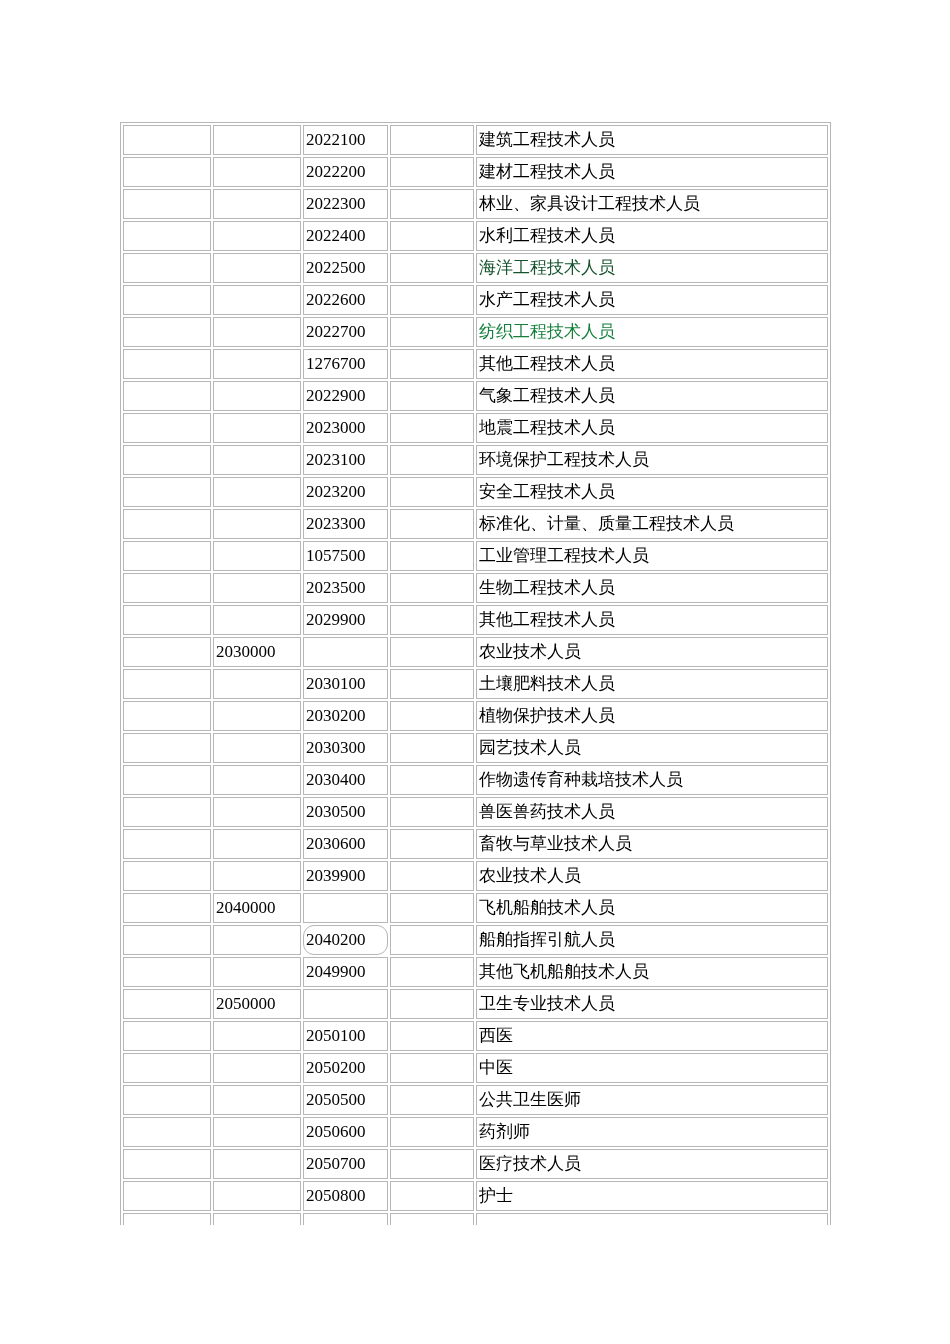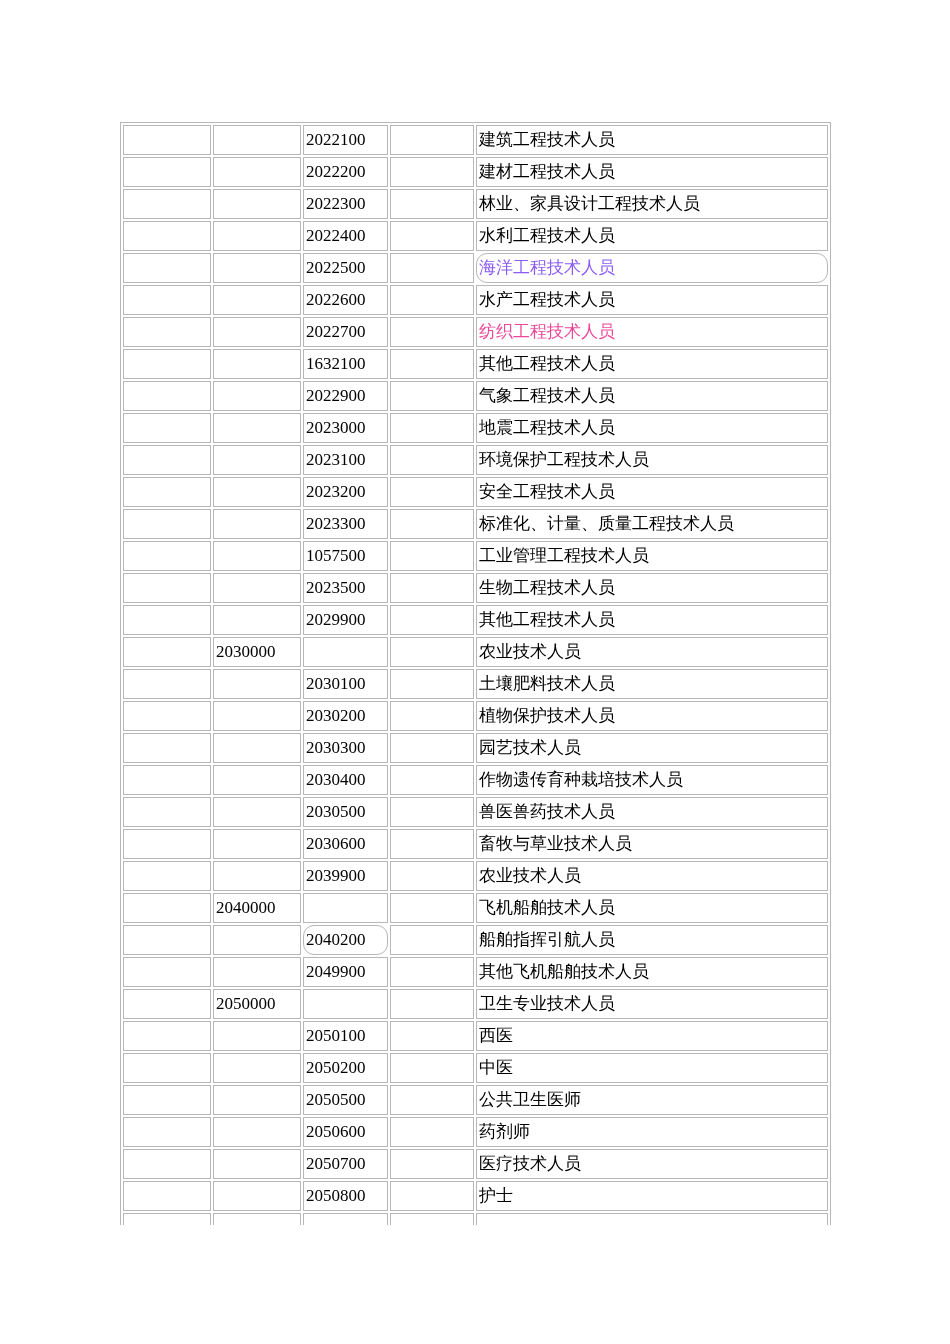--- a/index.html
+++ b/index.html
@@ -93,43 +93,43 @@
     <td style="border-color: rgb(183, 183, 183); color: rgb(0, 0, 0);">2022400</td>
     <td style="border-color: rgb(183, 183, 183); color: rgb(0, 0, 0);"></td>
     <td style="border-color: rgb(183, 183, 183); color: rgb(0, 0, 0);">水利工程技术人员</td>
   </tr>
 
   <tr>
     <td style="border-color: rgb(183, 183, 183); color: rgb(0, 0, 0);"></td>
     <td style="border-color: rgb(183, 183, 183); color: rgb(0, 0, 0);"></td>
     <td style="border-color: rgb(183, 183, 183); color: rgb(0, 0, 0);">2022500</td>
     <td style="border-color: rgb(183, 183, 183); color: rgb(0, 0, 0);"></td>
-    <td style="border-color: rgb(183, 183, 183); color: #8b5cf6; border-radius: 11px;">海洋工程技术人员</td>
+    <td style="border-color: rgb(183, 183, 183); color: #14532d;">海洋工程技术人员</td>
   </tr>
 
   <tr>
     <td style="border-color: rgb(183, 183, 183); color: rgb(0, 0, 0);"></td>
     <td style="border-color: rgb(183, 183, 183); color: rgb(0, 0, 0);"></td>
     <td style="border-color: rgb(183, 183, 183); color: rgb(0, 0, 0);">2022600</td>
     <td style="border-color: rgb(183, 183, 183); color: rgb(0, 0, 0);"></td>
     <td style="border-color: rgb(183, 183, 183); color: rgb(0, 0, 0);">水产工程技术人员</td>
   </tr>
 
   <tr>
     <td style="border-color: rgb(183, 183, 183); color: rgb(0, 0, 0);"></td>
     <td style="border-color: rgb(183, 183, 183); color: rgb(0, 0, 0);"></td>
     <td style="border-color: rgb(183, 183, 183); color: rgb(0, 0, 0);">2022700</td>
     <td style="border-color: rgb(183, 183, 183); color: rgb(0, 0, 0);"></td>
-    <td style="border-color: rgb(183, 183, 183); color: #ec4899;">纺织工程技术人员</td>
-  </tr>
-
-  <tr>
-    <td style="border-color: rgb(183, 183, 183); color: rgb(0, 0, 0);"></td>
-    <td style="border-color: rgb(183, 183, 183); color: rgb(0, 0, 0);"></td>
-    <td style="border-color: rgb(183, 183, 183); color: rgb(0, 0, 0);">1632100</td>
+    <td style="border-color: rgb(183, 183, 183); color: #15803d;">纺织工程技术人员</td>
+  </tr>
+
+  <tr>
+    <td style="border-color: rgb(183, 183, 183); color: rgb(0, 0, 0);"></td>
+    <td style="border-color: rgb(183, 183, 183); color: rgb(0, 0, 0);"></td>
+    <td style="border-color: rgb(183, 183, 183); color: rgb(0, 0, 0);">1276700</td>
     <td style="border-color: rgb(183, 183, 183); color: rgb(0, 0, 0);"></td>
     <td style="border-color: rgb(183, 183, 183); color: rgb(0, 0, 0);">其他工程技术人员</td>
   </tr>
 
   <tr>
     <td style="border-color: rgb(183, 183, 183); color: rgb(0, 0, 0);"></td>
     <td style="border-color: rgb(183, 183, 183); color: rgb(0, 0, 0);"></td>
     <td style="border-color: rgb(183, 183, 183); color: rgb(0, 0, 0);">2022900</td>
     <td style="border-color: rgb(183, 183, 183); color: rgb(0, 0, 0);"></td>
     <td style="border-color: rgb(183, 183, 183); color: rgb(0, 0, 0);">气象工程技术人员</td>

